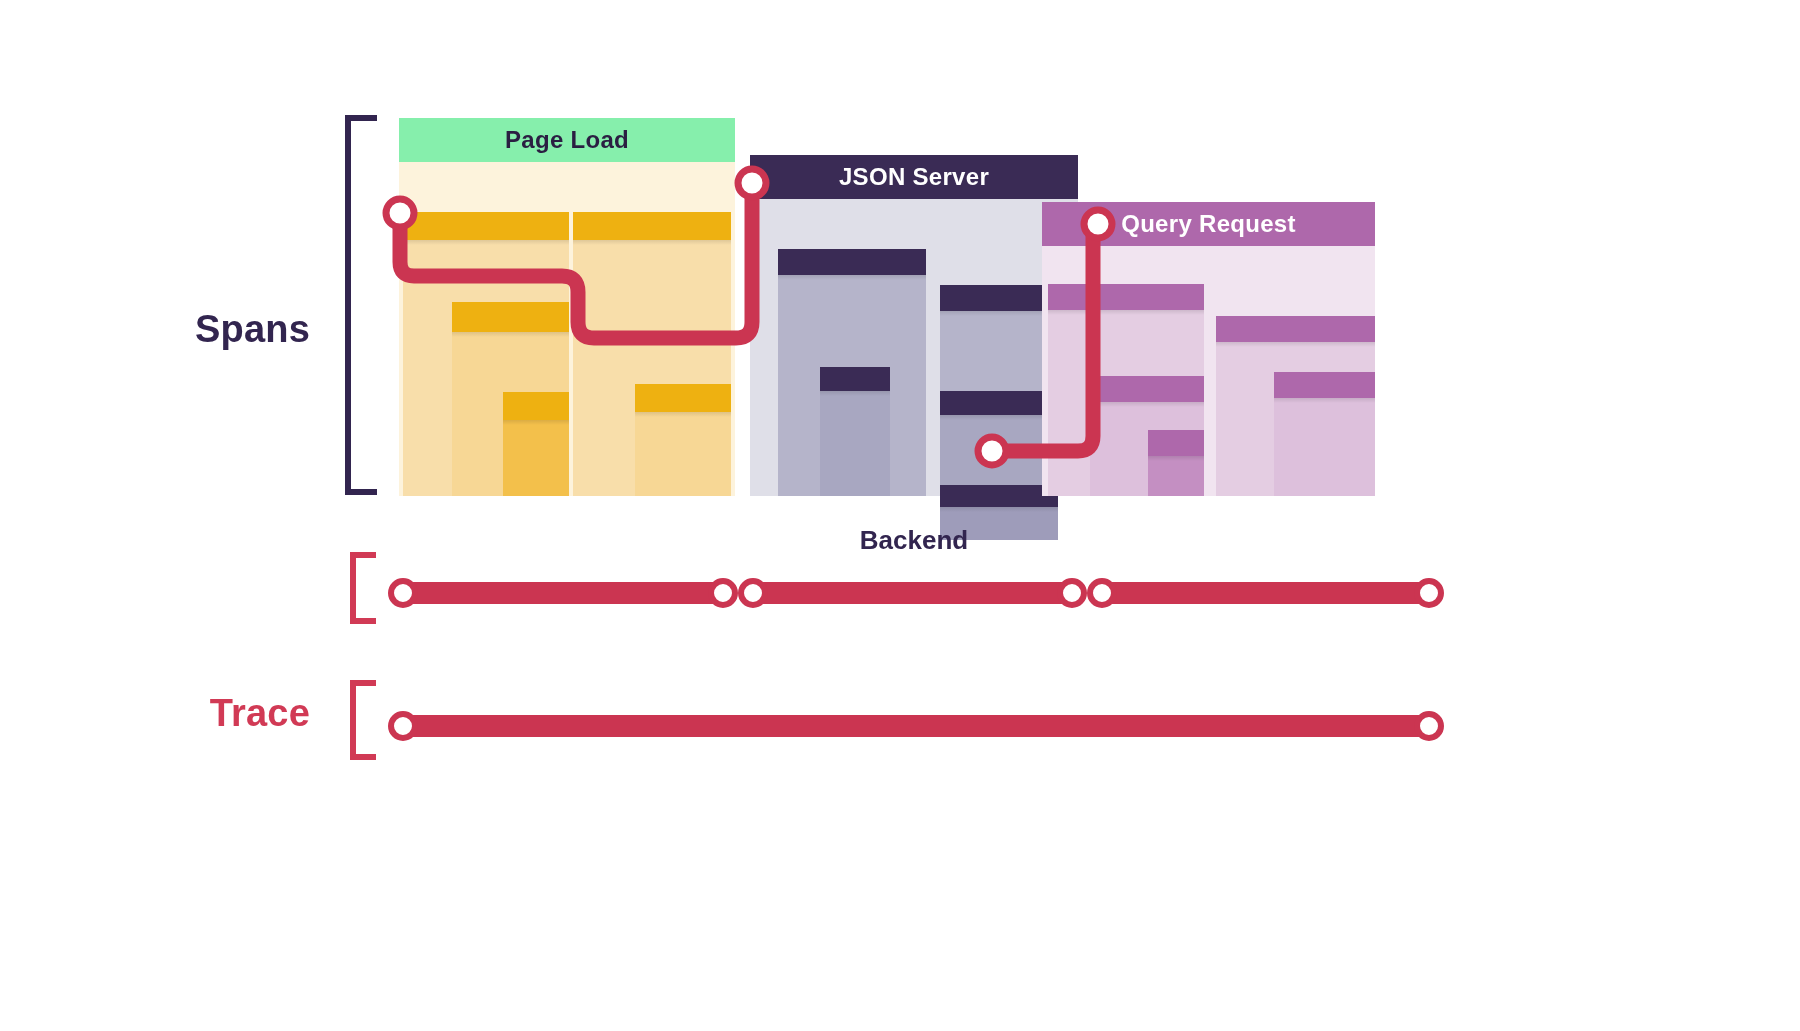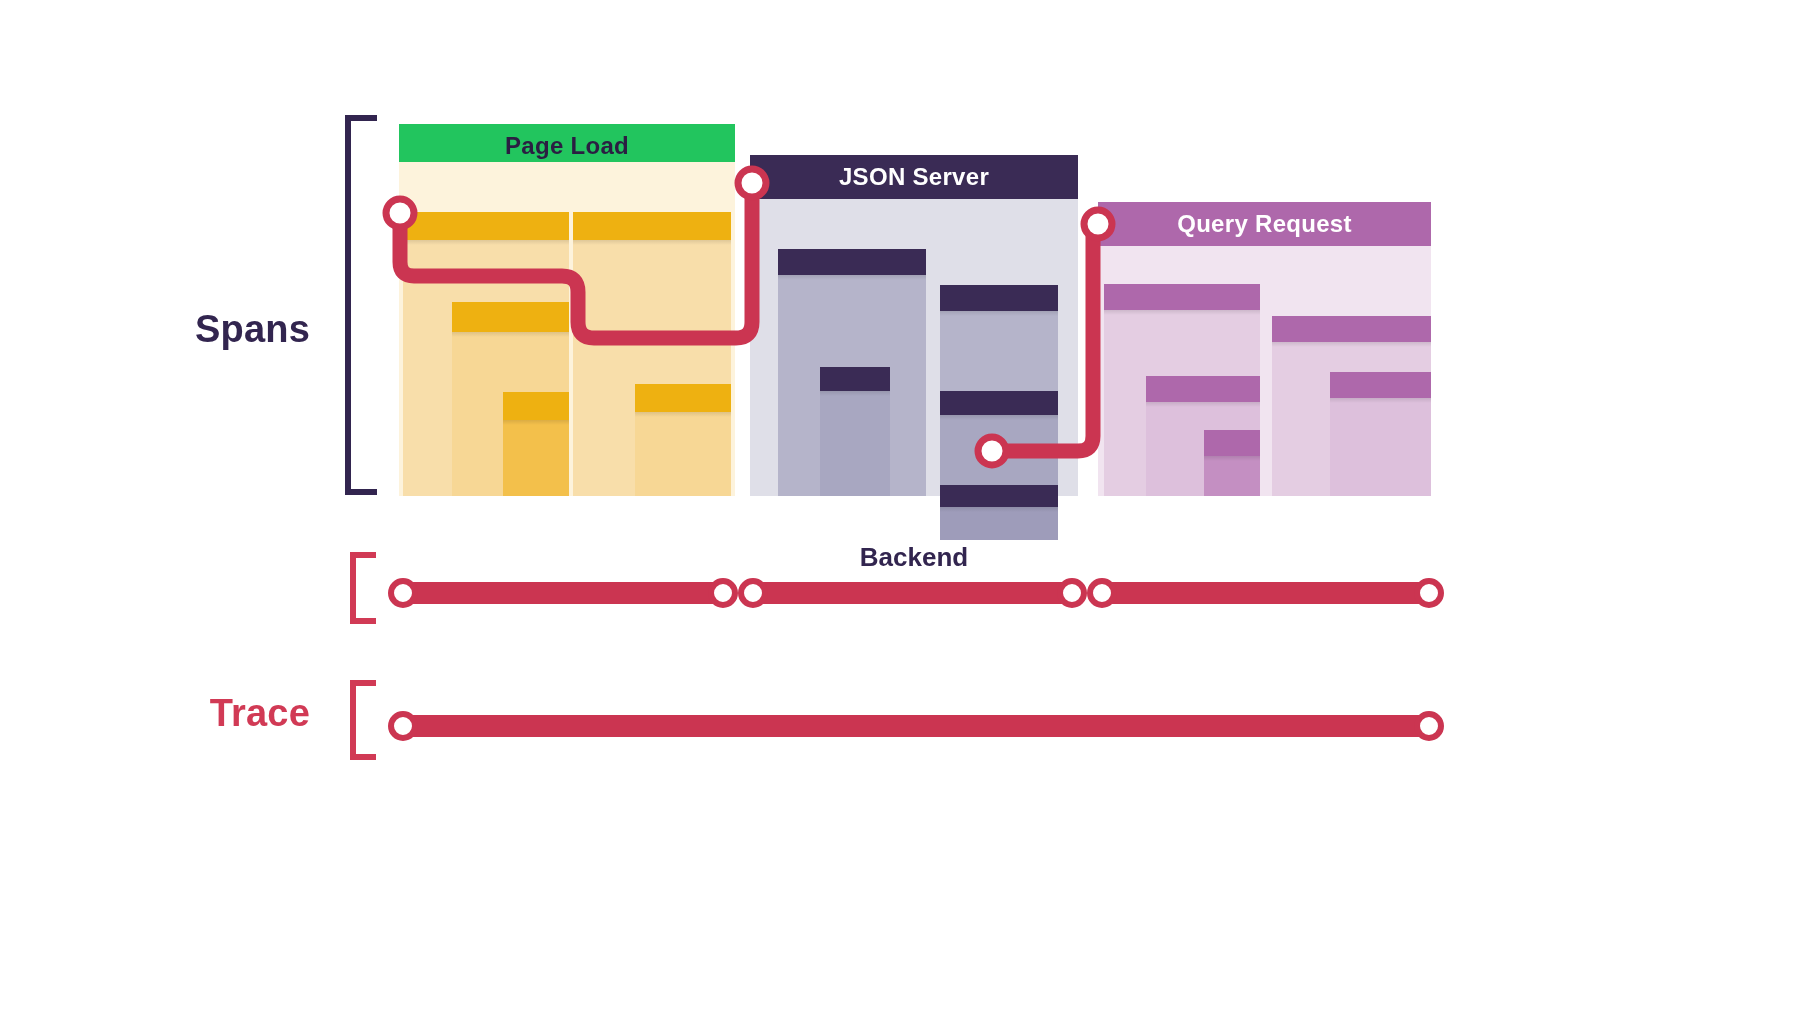--- a/index.html
+++ b/index.html
@@ -49,28 +49,28 @@
   }
   .svc-body{position:absolute;left:0;width:100%;bottom:0;}
   .svc-name{
     position:absolute;
     font-size:26px;font-weight:bold;color:#32254f;
     text-align:center;white-space:nowrap;
   }
 
   
   #svc-browser{left:399px;top:118px;width:336px;height:378px;}
-  #svc-browser .svc-header{background:#22c55e;color:#2b1e42;margin-top:6px;}
+  #svc-browser .svc-header{background:#86efac;color:#2b1e42;}
   #svc-browser .svc-body{top:44px;background:#fdf3dc;}
   
   #svc-backend{left:750px;top:155px;width:328px;height:341px;}
   #svc-backend .svc-header{background:#3a2b55;color:#ffffff;}
   #svc-backend .svc-body{top:44px;background:#dfdfe8;}
   
-  #svc-database{left:1098px;top:202px;width:333px;height:294px;}
+  #svc-database{left:1042px;top:202px;width:333px;height:294px;}
   #svc-database .svc-header{background:#ae68ab;color:#ffffff;}
   #svc-database .svc-body{top:44px;background:#f1e4f0;}
 
   
   .span-bar{position:absolute;box-sizing:border-box;}
   .span-bar > .cap{position:absolute;left:0;top:0;width:100%;}
   .span-bar > .fill{position:absolute;left:0;width:100%;bottom:0;}
 
   
   .shadow{position:absolute;left:0;width:100%;height:5px;
@@ -166,21 +166,21 @@
         <div class="cap" style="height:24px;background:#3a2b55;"></div>
         <div class="shadow" style="top:24px;"></div>
       </div>
       <div class="span-bar" style="left:190px;top:286px;width:118px;height:55px;">
         <div class="fill" style="top:22px;background:#9e9cba;"></div>
         <div class="cap" style="height:22px;background:#3a2b55;"></div>
         <div class="shadow" style="top:22px;"></div>
       </div>
     </div>
   </div>
-  <div class="svc-name" id="name-backend" style="left:750px;top:542px;width:328px;">Backend</div>
+  <div class="svc-name" id="name-backend" style="left:750px;top:525px;width:328px;">Backend</div>
 
   <div class="service" id="svc-database">
     <div class="svc-header">Query Request</div>
     <div class="shadow" style="top:44px;"></div>
     <div class="svc-body">
       <div class="span-bar" style="left:6px;top:38px;width:156px;height:212px;">
         <div class="fill" style="top:26px;background:#e4cde2;"></div>
         <div class="cap" style="height:26px;background:#ae68ab;"></div>
         <div class="shadow" style="top:26px;"></div>
       </div>

